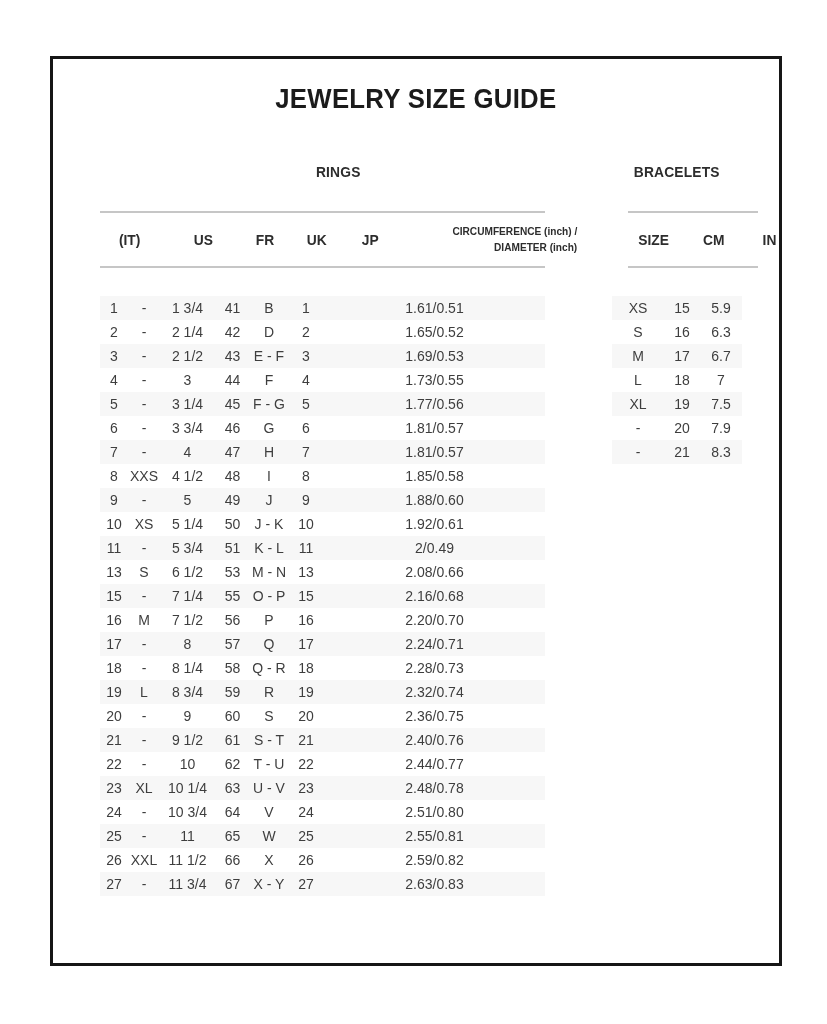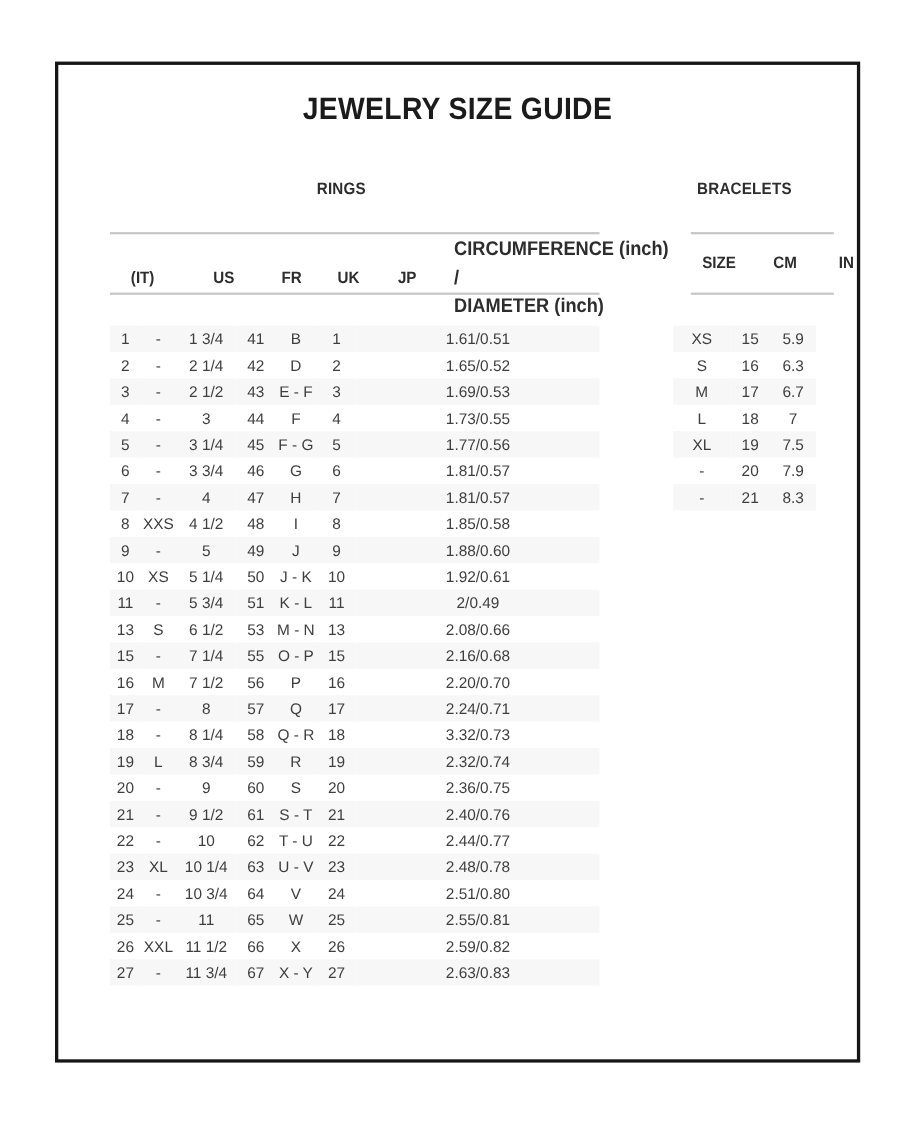--- a/index.html
+++ b/index.html
@@ -13,32 +13,32 @@
   }
   .page-title{
     position:absolute;left:50px;top:83px;width:732px;text-align:center;
     font-size:28px;font-weight:bold;color:var(--title,#1b1b1b);letter-spacing:.3px;
   }
   .cond{display:inline-block;transform:scaleX(.92);transform-origin:center;}
   .sec-heading{
     position:absolute;top:163px;font-size:15px;font-weight:bold;
     color:var(--head,#2d2d2d);text-align:center;letter-spacing:.2px;
   }
-  .rings-x{left:88px;width:445px;}
+  .rings-x{left:116px;width:445px;}
   .brac-x{left:612px;width:130px;}
   .thead{
     position:absolute;top:211px;height:53px;
     border-top:2px solid var(--rule,#c6c6c6);
     border-bottom:2px solid var(--rule,#c6c6c6);
     display:grid;align-items:center;justify-items:center;
     font-weight:bold;font-size:15px;color:var(--head,#2d2d2d);gap:16px;
   }
   .rings-head{left:100px;width:445px;grid-template-columns:60px 55px 35px 38px 36px 221px;}
   .brac-head{left:628px;width:130px;grid-template-columns:52px 36px 42px;}
-  .circ-th{font-size:18px;line-height:1.45;text-align:left;}
+  .circ-th{font-size:11px;line-height:1.45;text-align:right;}
   .body-table{
     position:absolute;top:296px;border-collapse:collapse;table-layout:fixed;
     font-size:14px;color:var(--text,#3e3e3e);
   }
   .rings-body{left:100px;width:445px;}
   .brac-body{left:612px;width:130px;}
   .body-table td{
     text-align:center;height:24px;padding:0;line-height:24px;white-space:nowrap;
   }
   .body-table tr:nth-child(odd){background:var(--stripe,#f7f7f7);}
@@ -214,21 +214,21 @@
         <td>17</td>
         <td>2.24/0.71</td>
       </tr>
       <tr>
         <td>18</td>
         <td>-</td>
         <td>8 1/4</td>
         <td>58</td>
         <td>Q - R</td>
         <td>18</td>
-        <td>3.32/0.73</td>
+        <td>2.28/0.73</td>
       </tr>
       <tr>
         <td>19</td>
         <td>L</td>
         <td>8 3/4</td>
         <td>59</td>
         <td>R</td>
         <td>19</td>
         <td>2.32/0.74</td>
       </tr>

